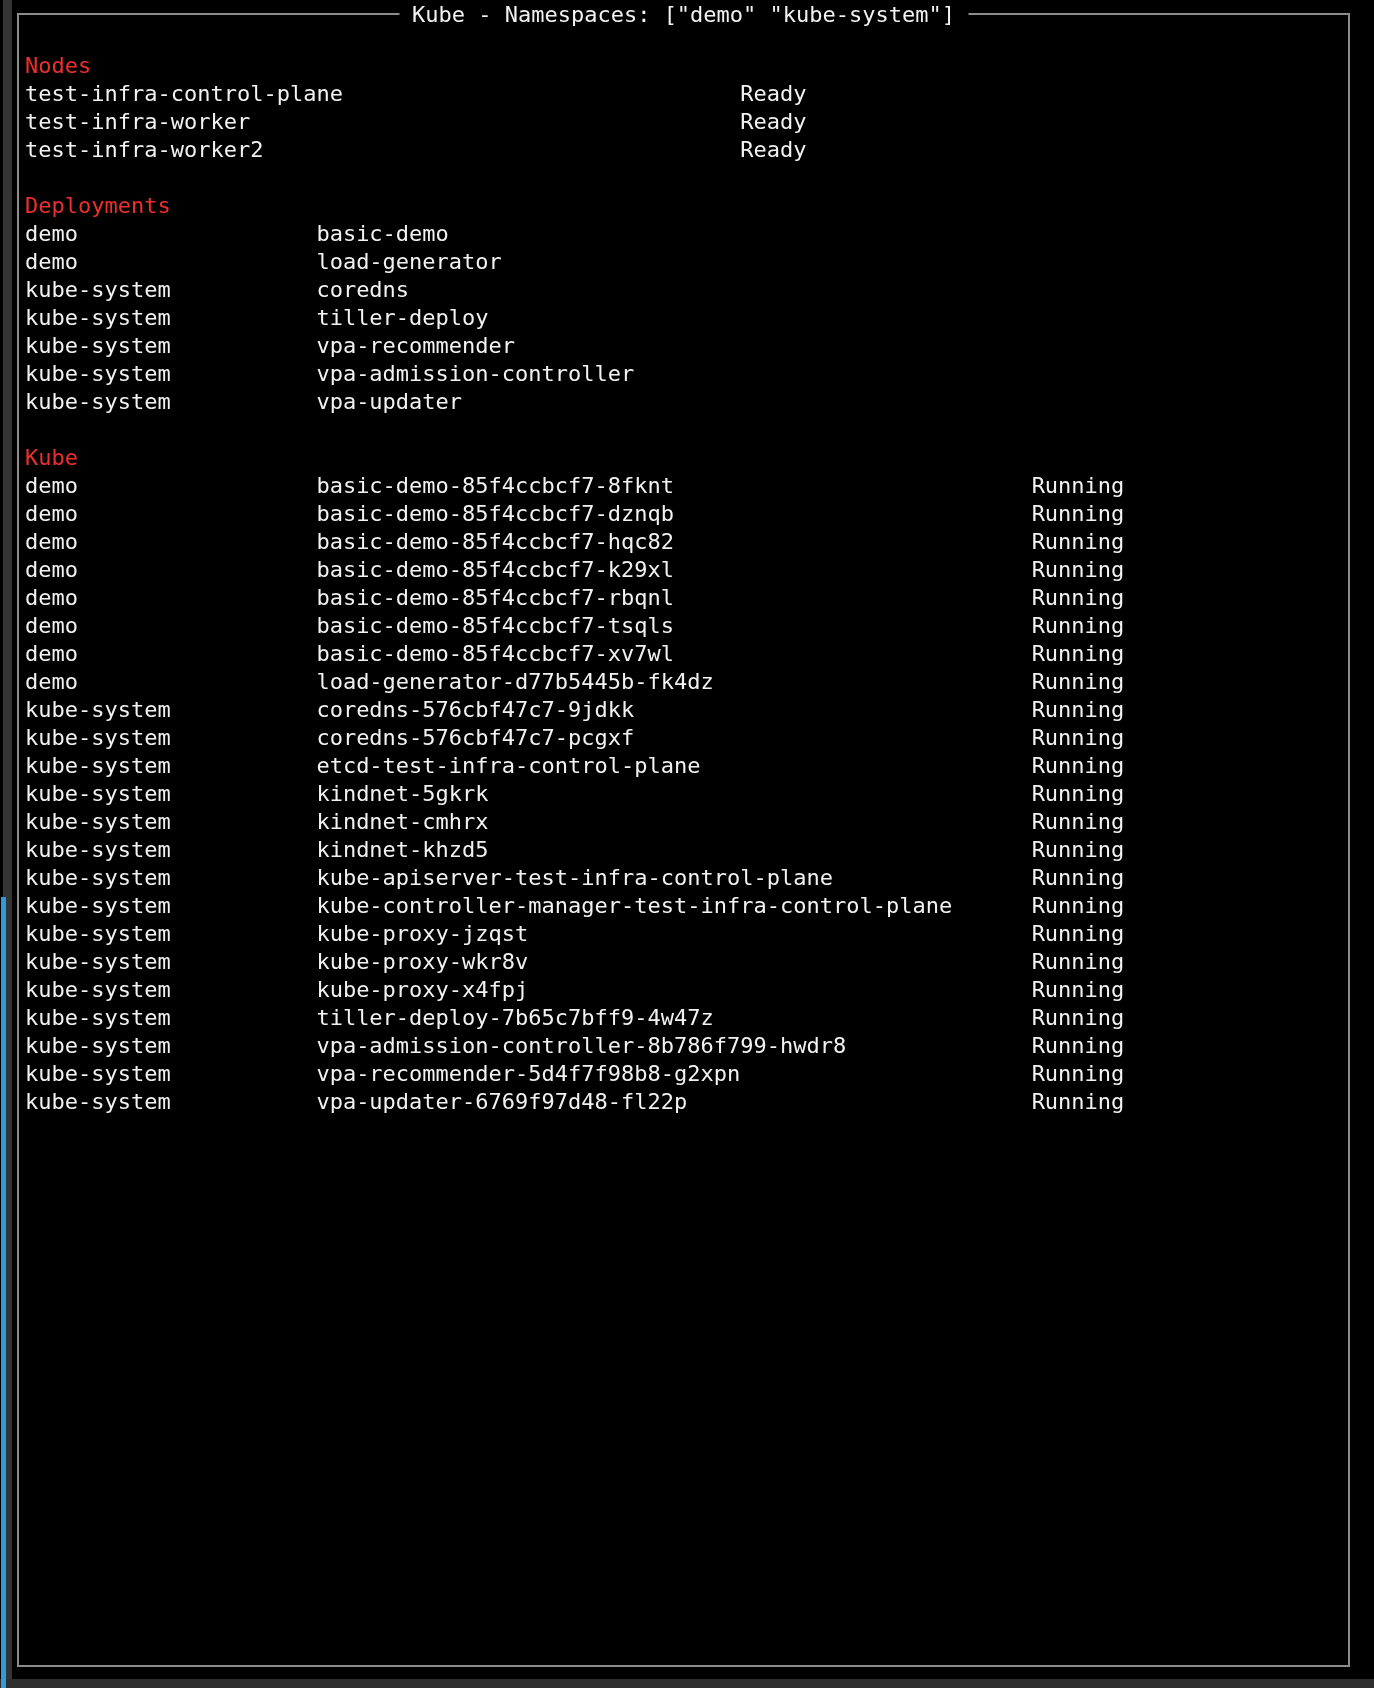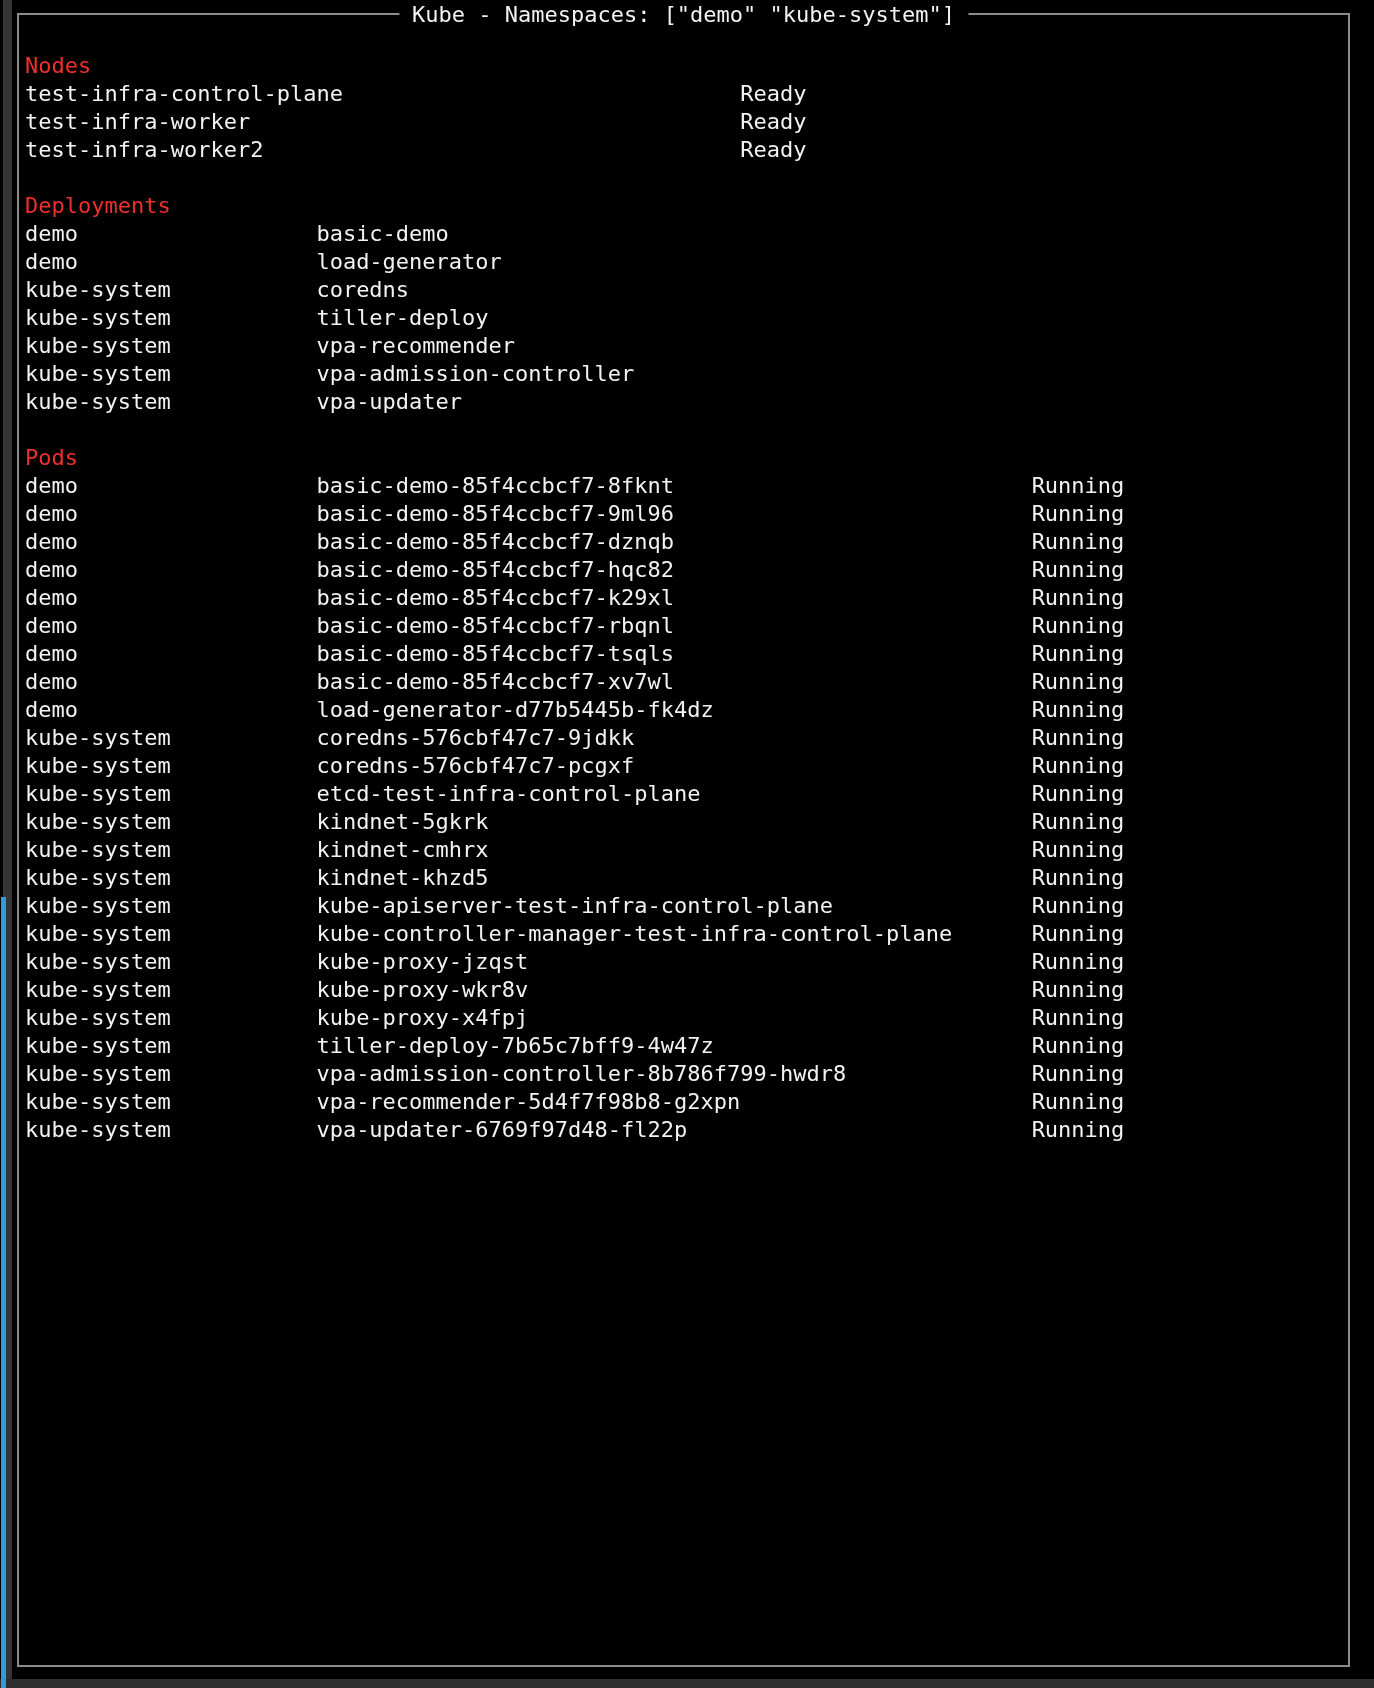--- a/index.html
+++ b/index.html
@@ -116,23 +116,22 @@
         <div class="row"></div>
         <div class="row hdr">Deployments</div>
         <div class="row"><span class="c-ns">demo</span><span>basic-demo</span></div>
         <div class="row"><span class="c-ns">demo</span><span>load-generator</span></div>
         <div class="row"><span class="c-ns">kube-system</span><span>coredns</span></div>
         <div class="row"><span class="c-ns">kube-system</span><span>tiller-deploy</span></div>
         <div class="row"><span class="c-ns">kube-system</span><span>vpa-recommender</span></div>
         <div class="row"><span class="c-ns">kube-system</span><span>vpa-admission-controller</span></div>
         <div class="row"><span class="c-ns">kube-system</span><span>vpa-updater</span></div>
         <div class="row"></div>
-        <div class="row hdr">Pods</div>
+        <div class="row hdr">Kube</div>
         <div class="row"><span class="c-ns">demo</span><span class="c-name">basic-demo-85f4ccbcf7-8fknt</span><span>Running</span></div>
-        <div class="row"><span class="c-ns">demo</span><span class="c-name">basic-demo-85f4ccbcf7-9ml96</span><span>Running</span></div>
         <div class="row"><span class="c-ns">demo</span><span class="c-name">basic-demo-85f4ccbcf7-dznqb</span><span>Running</span></div>
         <div class="row"><span class="c-ns">demo</span><span class="c-name">basic-demo-85f4ccbcf7-hqc82</span><span>Running</span></div>
         <div class="row"><span class="c-ns">demo</span><span class="c-name">basic-demo-85f4ccbcf7-k29xl</span><span>Running</span></div>
         <div class="row"><span class="c-ns">demo</span><span class="c-name">basic-demo-85f4ccbcf7-rbqnl</span><span>Running</span></div>
         <div class="row"><span class="c-ns">demo</span><span class="c-name">basic-demo-85f4ccbcf7-tsqls</span><span>Running</span></div>
         <div class="row"><span class="c-ns">demo</span><span class="c-name">basic-demo-85f4ccbcf7-xv7wl</span><span>Running</span></div>
         <div class="row"><span class="c-ns">demo</span><span class="c-name">load-generator-d77b5445b-fk4dz</span><span>Running</span></div>
         <div class="row"><span class="c-ns">kube-system</span><span class="c-name">coredns-576cbf47c7-9jdkk</span><span>Running</span></div>
         <div class="row"><span class="c-ns">kube-system</span><span class="c-name">coredns-576cbf47c7-pcgxf</span><span>Running</span></div>
         <div class="row"><span class="c-ns">kube-system</span><span class="c-name">etcd-test-infra-control-plane</span><span>Running</span></div>

